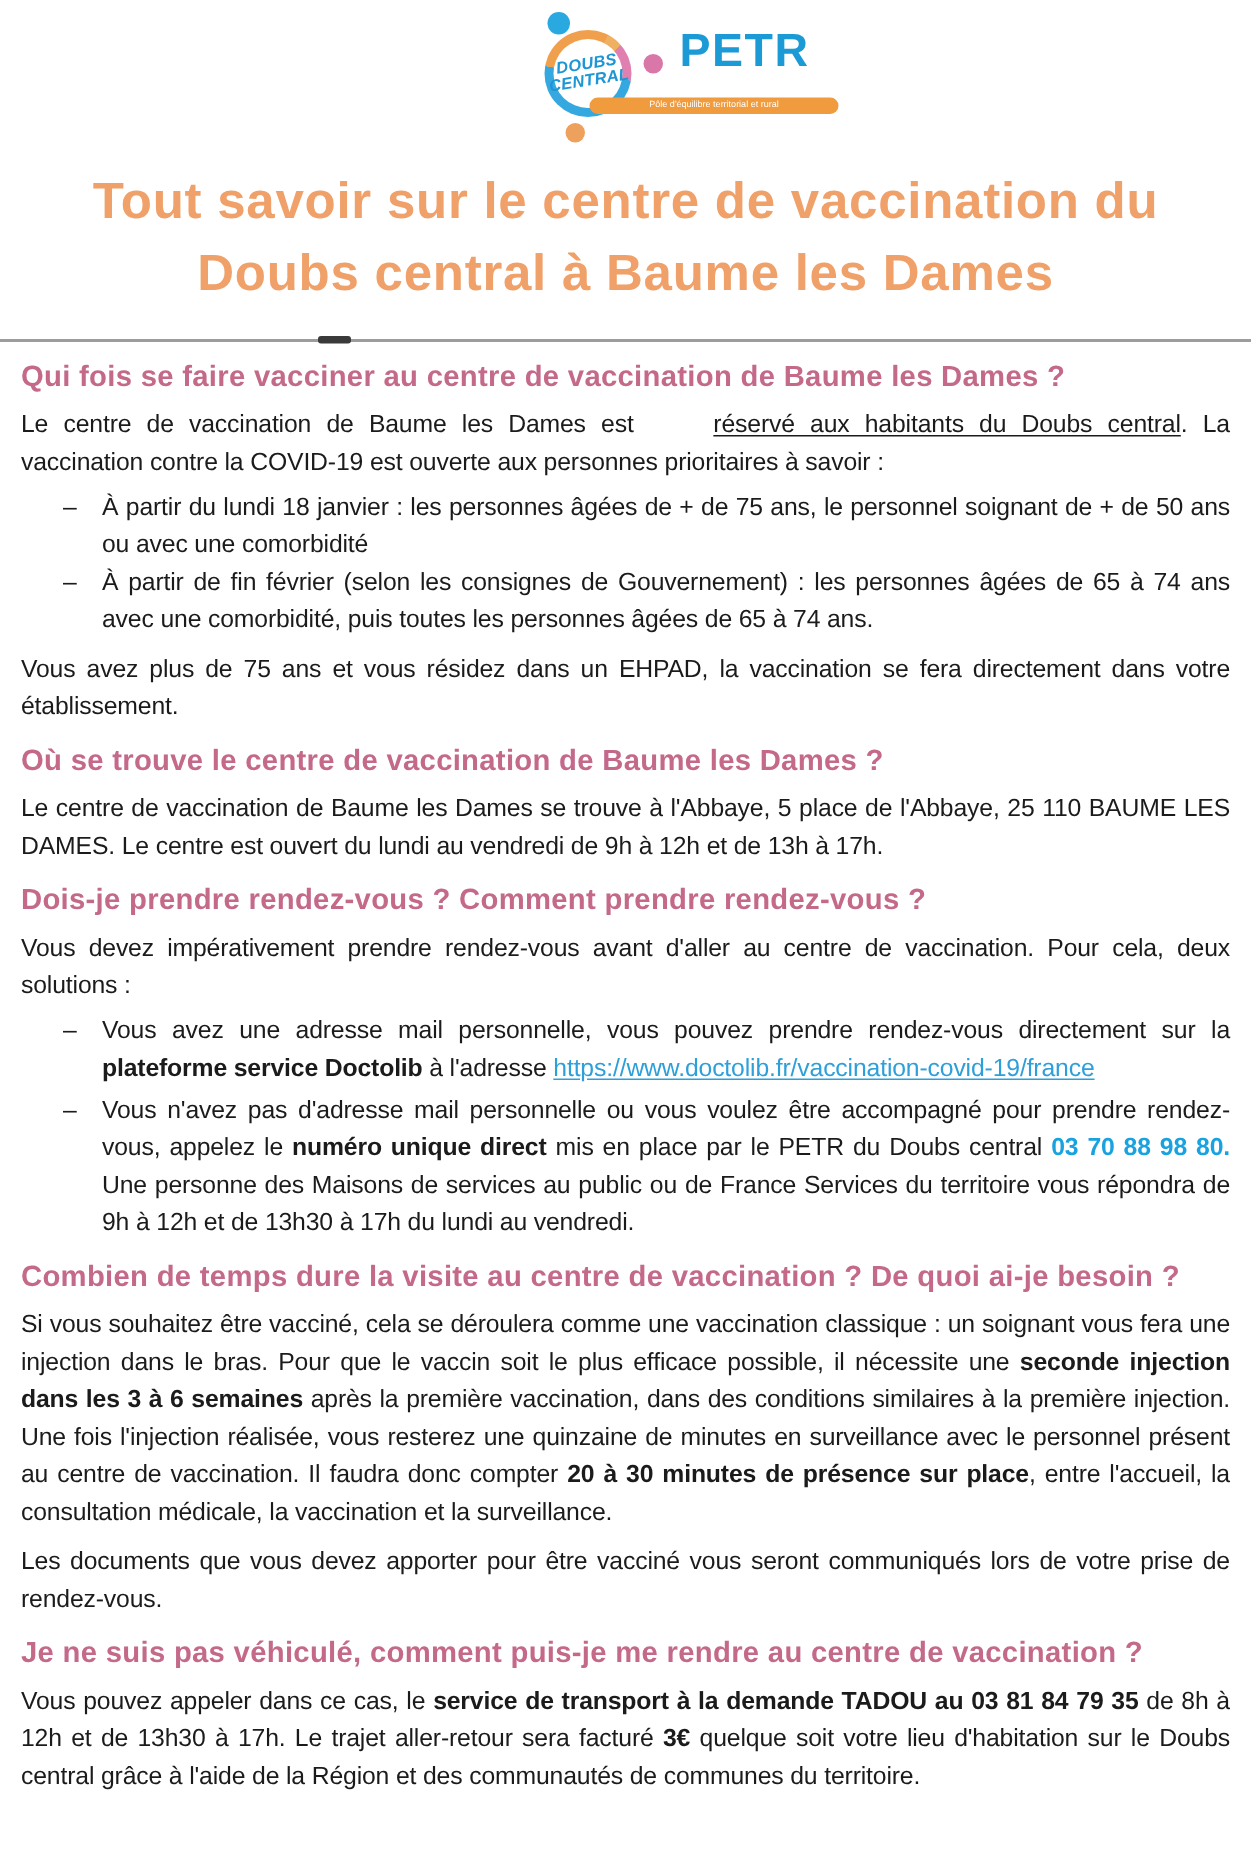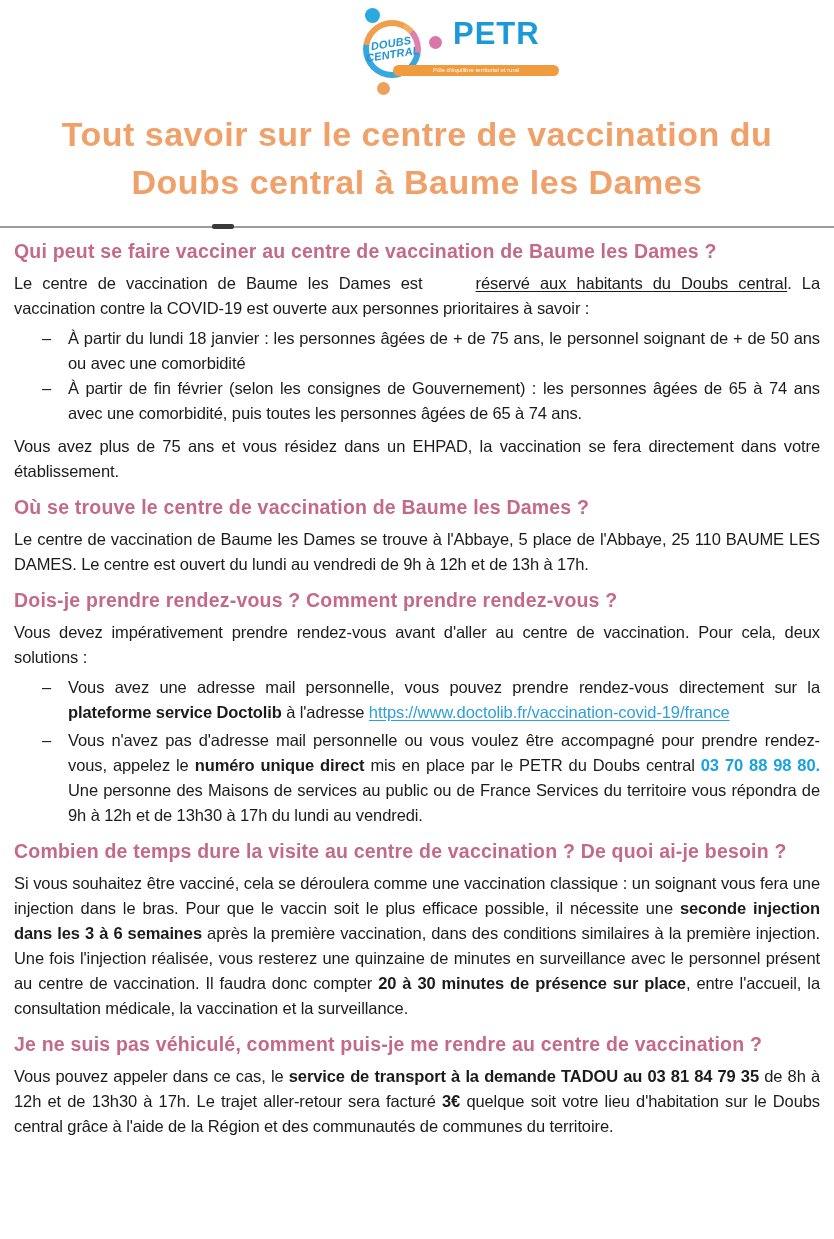--- a/index.html
+++ b/index.html
@@ -125,21 +125,21 @@
     <span>Doubs central à Baume les Dames</span>
   </h1>
 
   <div class="divider">
       <span class="smudge"></span>
     </div>
 
   <div class="content">
 
     <section>
-      <h2 class="sec-heading">Qui peut se faire vacciner au centre de vaccination de Baume les Dames ?</h2>
+      <h2 class="sec-heading">Qui fois se faire vacciner au centre de vaccination de Baume les Dames ?</h2>
       <p class="body-p"><span>Le centre de vaccination de Baume les Dames est </span><span class="seg-u">réservé aux habitants du Doubs central</span><span>. La vaccination contre la COVID-19 est ouverte aux personnes prioritaires à savoir :</span></p>
       <ul class="dash-list">
         <li><span>À partir du lundi 18 janvier : les personnes âgées de + de 75 ans, le personnel soignant de + de 50 ans ou avec une comorbidité</span></li>
         <li><span>À partir de fin février (selon les consignes de Gouvernement) : les personnes âgées de 65 à 74 ans avec une comorbidité, puis toutes les personnes âgées de 65 à 74 ans.</span></li>
       </ul>
       <p class="body-p"><span>Vous avez plus de 75 ans et vous résidez dans un EHPAD, la vaccination se fera directement dans votre établissement.</span></p>
     </section>
 
     <section>
       <h2 class="sec-heading">Où se trouve le centre de vaccination de Baume les Dames ?</h2>
@@ -151,20 +151,21 @@
       <p class="body-p"><span>Vous devez impérativement prendre rendez-vous avant d'aller au centre de vaccination. Pour cela, deux solutions :</span></p>
       <ul class="dash-list spaced">
         <li><span>Vous avez une adresse mail personnelle, vous pouvez prendre rendez-vous directement sur la </span><span class="seg-b">plateforme service Doctolib</span><span> à l'adresse </span><a class="seg-link" href="#">https://www.doctolib.fr/vaccination-covid-19/france</a></li>
         <li><span>Vous n'avez pas d'adresse mail personnelle ou vous voulez être accompagné pour prendre rendez-vous, appelez le </span><span class="seg-b">numéro unique direct</span><span> mis en place par le PETR du Doubs central </span><span class="seg-phone">03 70 88 98 80.</span><span> Une personne des Maisons de services au public ou de France Services du territoire vous répondra de 9h à 12h et de 13h30 à 17h du lundi au vendredi.</span></li>
       </ul>
     </section>
 
     <section>
       <h2 class="sec-heading">Combien de temps dure la visite au centre de vaccination ? De quoi ai-je besoin ?</h2>
       <p class="body-p"><span>Si vous souhaitez être vacciné, cela se déroulera comme une vaccination classique : un soignant vous fera une injection dans le bras. Pour que le vaccin soit le plus efficace possible, il nécessite une </span><span class="seg-b">seconde injection dans les 3 à 6 semaines</span><span> après la première vaccination, dans des conditions similaires à la première injection. Une fois l'injection réalisée, vous resterez une quinzaine de minutes en surveillance avec le personnel présent au centre de vaccination. Il faudra donc compter </span><span class="seg-b">20 à 30 minutes de présence sur place</span><span>, entre l'accueil, la consultation médicale, la vaccination et la surveillance.</span></p>
+      <p class="body-p"><span>Les documents que vous devez apporter pour être vacciné vous seront communiqués lors de votre prise de rendez-vous.</span></p>
     </section>
 
     <section>
       <h2 class="sec-heading">Je ne suis pas véhiculé, comment puis-je me rendre au centre de vaccination ?</h2>
       <p class="body-p"><span>Vous pouvez appeler dans ce cas, le </span><span class="seg-b">service de transport à la demande TADOU au 03 81 84 79 35</span><span> de 8h à 12h et de 13h30 à 17h. Le trajet aller-retour sera facturé </span><span class="seg-b">3€</span><span> quelque soit votre lieu d'habitation sur le Doubs central grâce à l'aide de la Région et des communautés de communes du territoire.</span></p>
     </section>
 
   </div>
 </div>
 

